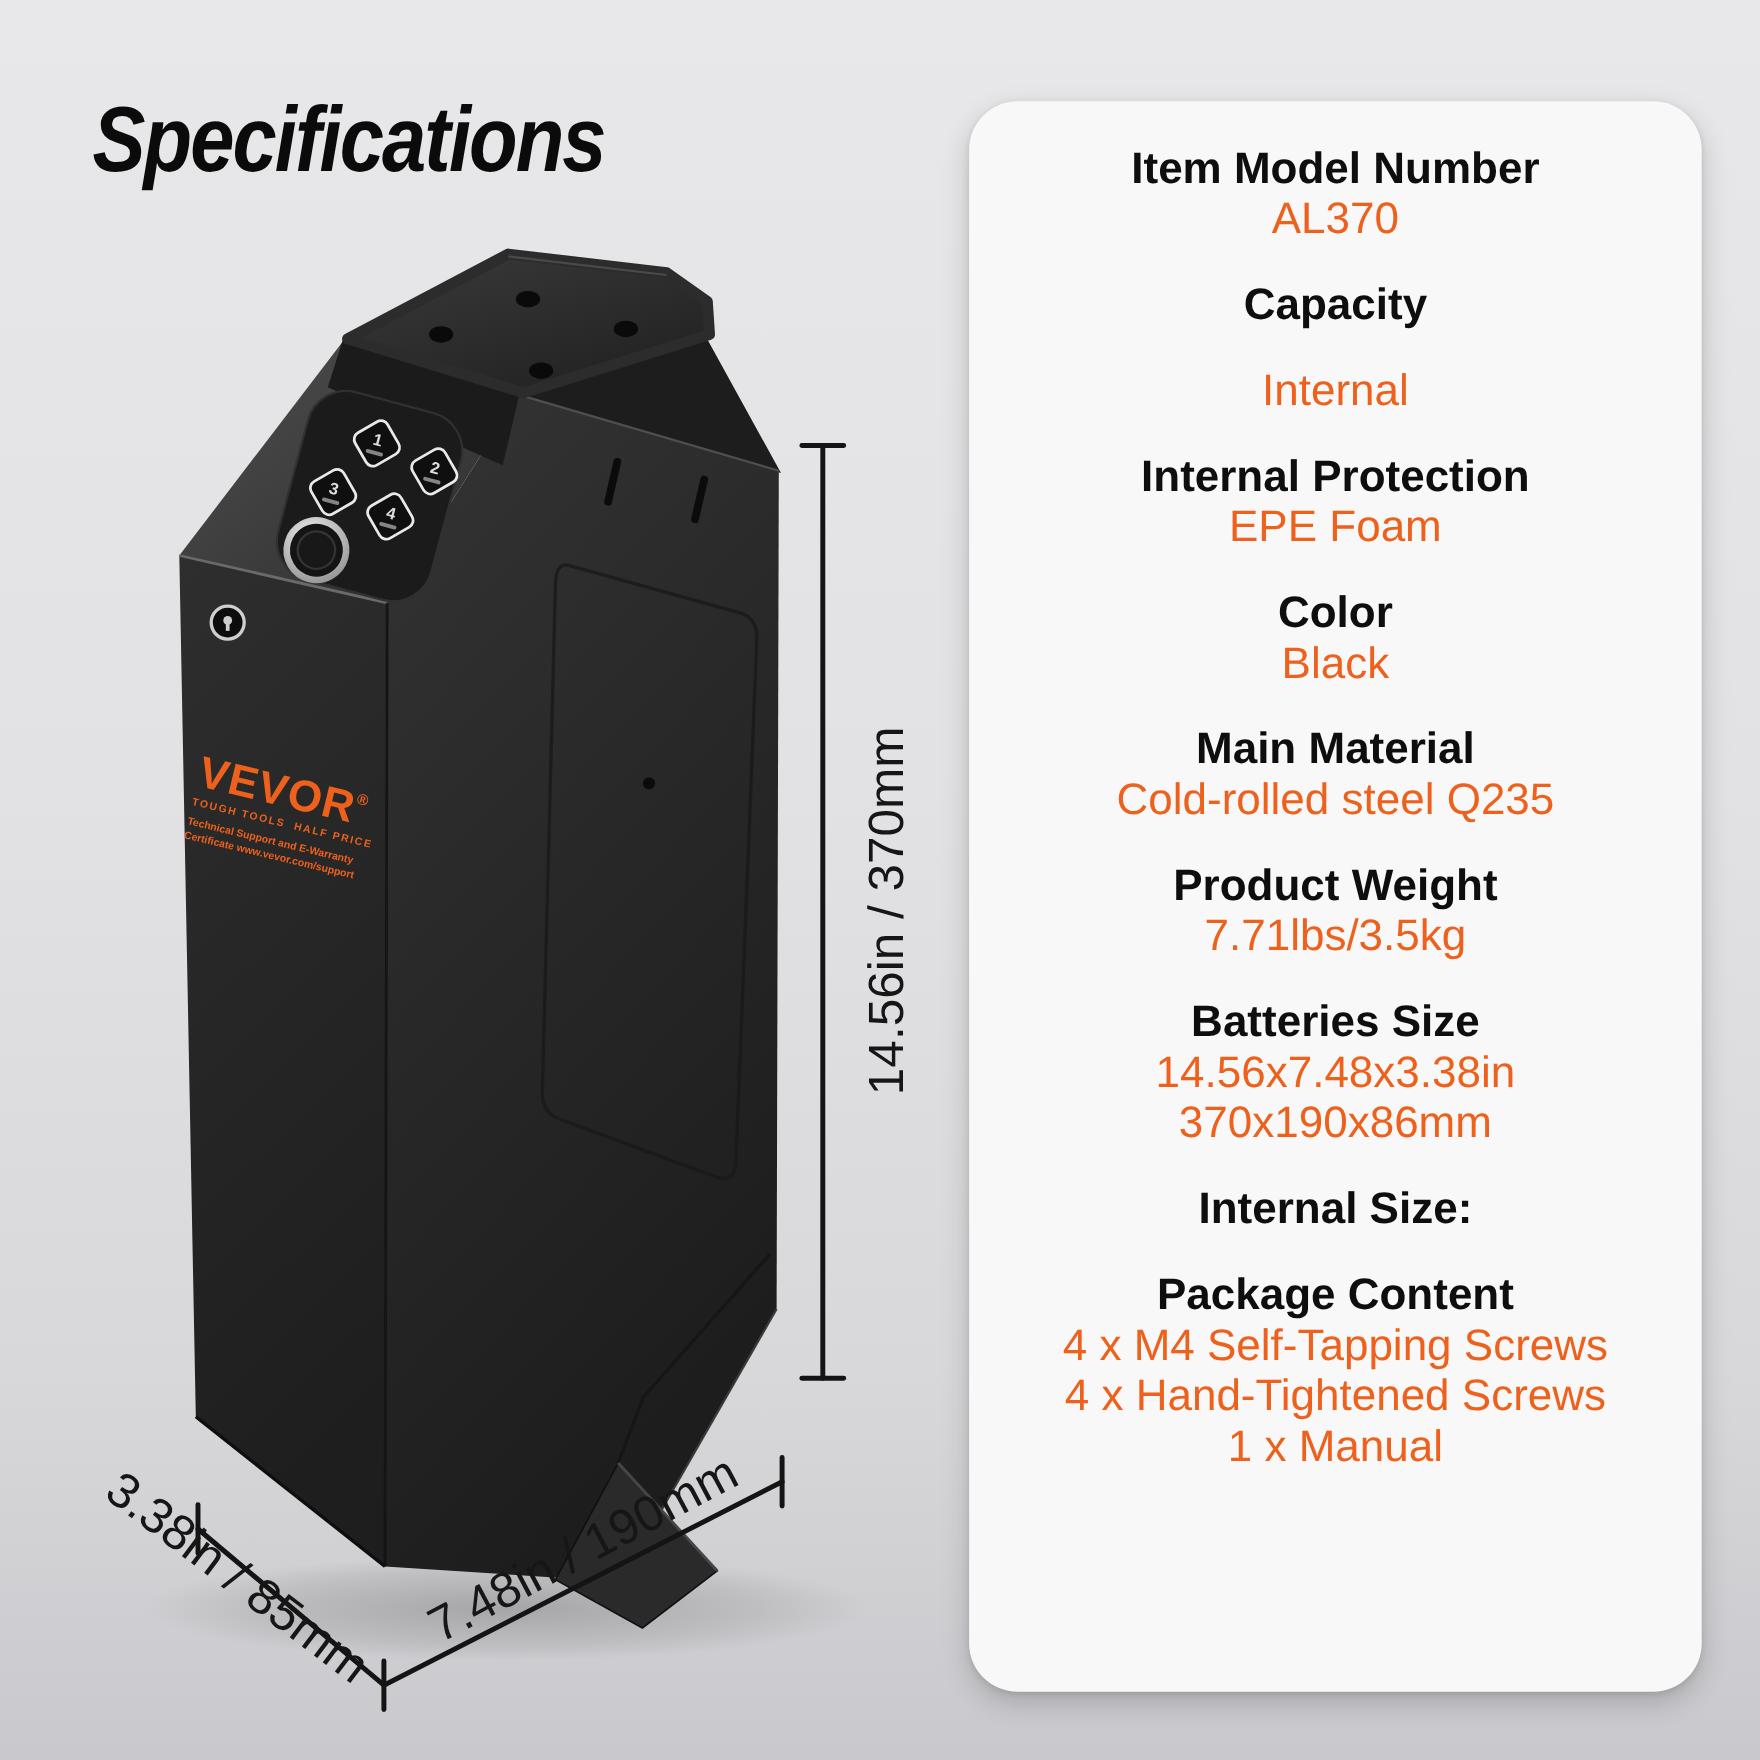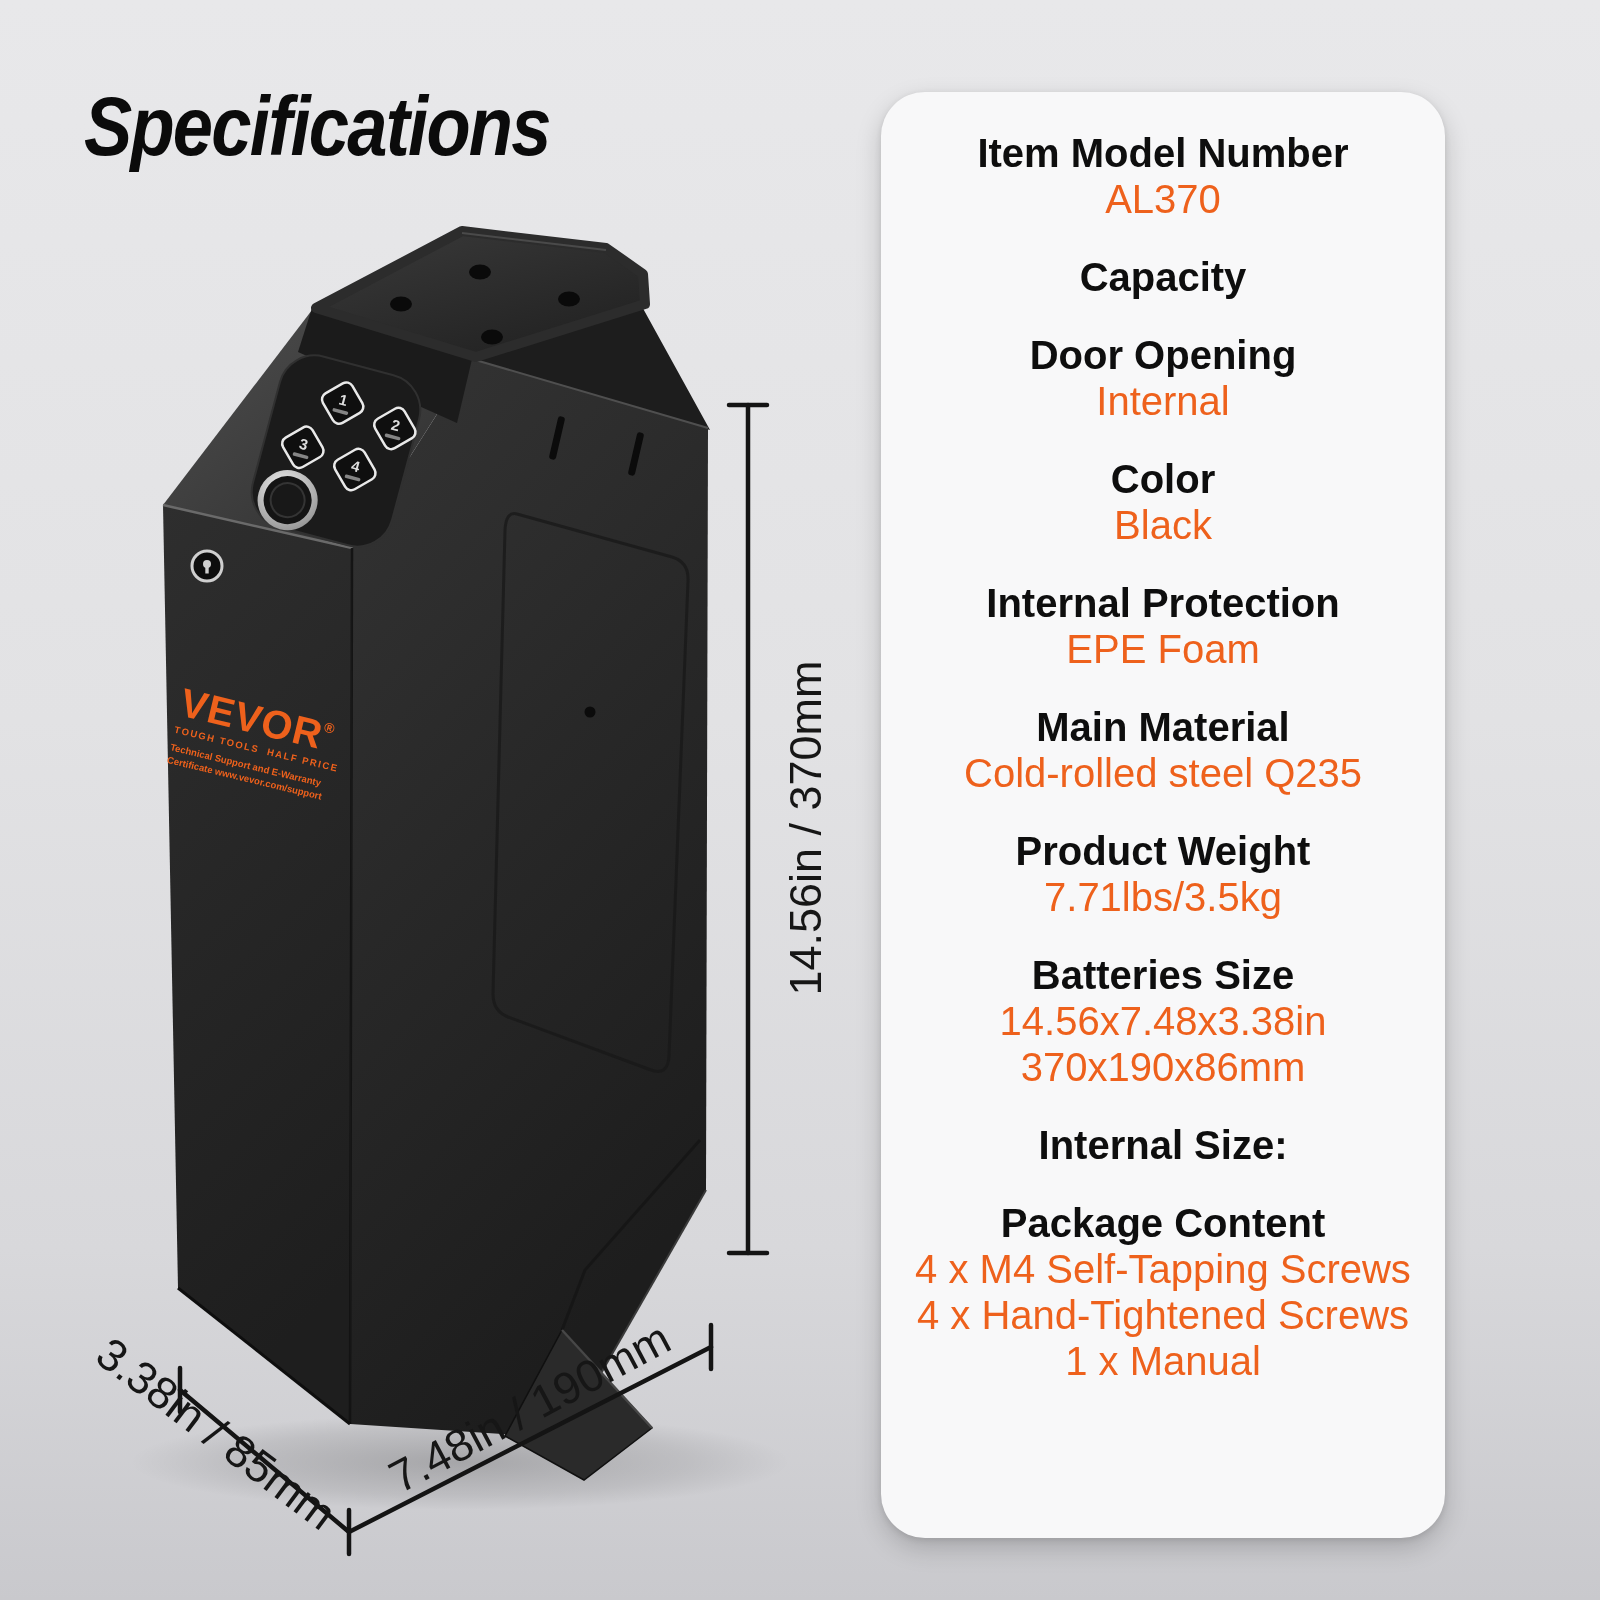--- a/index.html
+++ b/index.html
@@ -36,21 +36,21 @@
   
   .dim-label{
     position:absolute;color:var(--dim);font-size:45px;font-weight:400;
     white-space:nowrap;
   }
   .dim-height{left:806px;top:828px;transform:translate(-50%,-50%) rotate(-90deg);}
   .dim-depth{left:216px;top:1434px;transform:translate(-50%,-50%) rotate(37deg);}
   .dim-width{left:530px;top:1408px;transform:translate(-50%,-50%) rotate(-28deg);}
   
   .spec-card{
-    position:absolute;left:881px;top:92px;width:564px;height:1446px;
+    position:absolute;left:881px;top:92px;width:666px;height:1446px;
     background:var(--card);border-radius:44px;
     box-shadow:0 10px 26px rgba(0,0,0,.18),0 2px 6px rgba(0,0,0,.10);
     padding:38px 18px 30px 18px;
     text-align:center;
   }
   .spec-group{margin-bottom:32px;}
   .spec-group:last-child{margin-bottom:4px;}
   .spec-label{font-size:40px;font-weight:700;color:var(--ink);line-height:46px;}
   .spec-value{font-size:40px;font-weight:400;color:var(--accent);line-height:46px;}
 </style>
@@ -203,30 +203,29 @@
 <div class="spec-card">
   <div>
       <div class="spec-group">
         <div class="spec-label">Item Model Number</div>
         <div class="spec-value">AL370</div>
       </div>
       <div class="spec-group">
         <div class="spec-label">Capacity</div>
       </div>
       <div class="spec-group">
-        <div class="spec-label">Door Opening</div>
         <div class="spec-value">Internal</div>
+      </div>
+      <div class="spec-group">
+        <div class="spec-label">Internal Protection</div>
+        <div class="spec-value">EPE Foam</div>
       </div>
       <div class="spec-group">
         <div class="spec-label">Color</div>
         <div class="spec-value">Black</div>
-      </div>
-      <div class="spec-group">
-        <div class="spec-label">Internal Protection</div>
-        <div class="spec-value">EPE Foam</div>
       </div>
       <div class="spec-group">
         <div class="spec-label">Main Material</div>
         <div class="spec-value">Cold-rolled steel Q235</div>
       </div>
       <div class="spec-group">
         <div class="spec-label">Product Weight</div>
         <div class="spec-value">7.71lbs/3.5kg</div>
       </div>
       <div class="spec-group">

